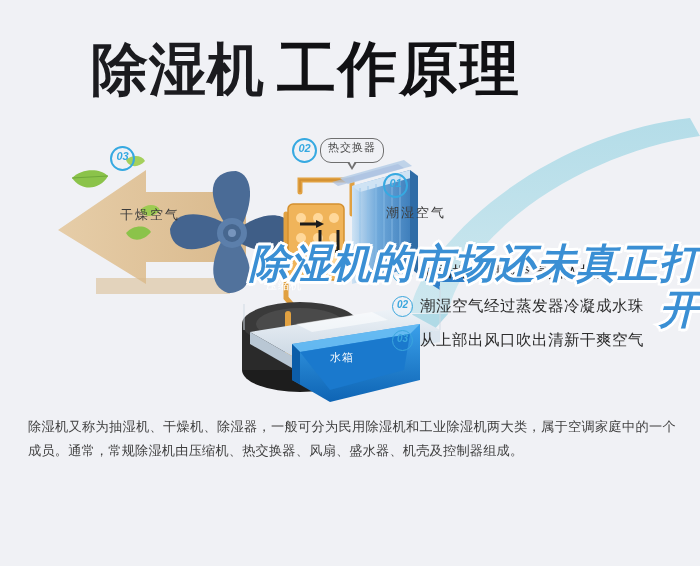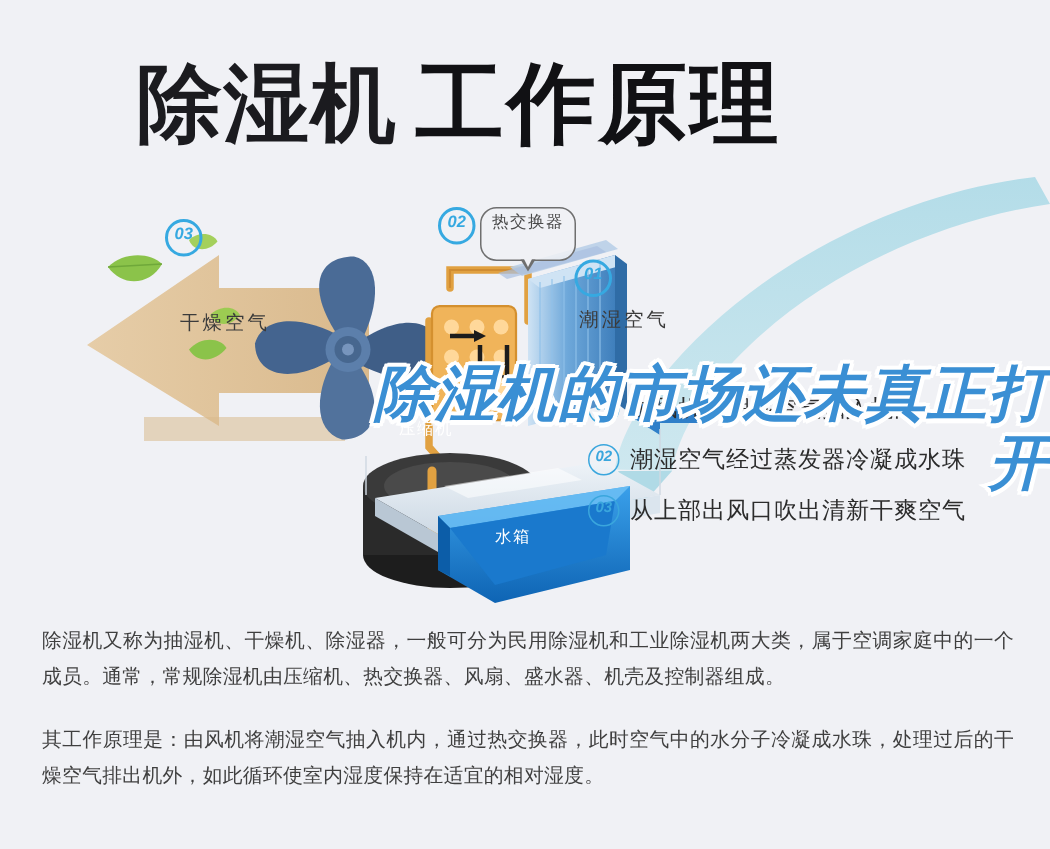--- a/index.html
+++ b/index.html
@@ -79,21 +79,21 @@
     line-height: 17px;
     text-align: center;
     background: transparent;
     font-style: italic;
   }
 
   .bubble {
     position: absolute;
     border: 1.6px solid #6f6f6f;
     border-radius: 11px;
-    padding: 1px 7px 18px 7px;
+    padding: 1px 7px 7px 7px;
     font-size: 11px;
     color: #4a4a4a;
     background: rgba(240,241,245,0.85);
     white-space: nowrap;
     letter-spacing: 1px;
   }
   .bubble::after {
     content: "";
     position: absolute;
     left: 50%;
@@ -361,16 +361,15 @@
     </div>
   </div>
 
   <div class="overlay">
     <span class="overlay-line">除湿机的市场还未真正打</span>
     <span class="overlay-line">开</span>
   </div>
 
   <div class="body-copy">
     <p class="para">除湿机又称为抽湿机、干燥机、除湿器，一般可分为民用除湿机和工业除湿机两大类，属于空调家庭中的一个成员。通常，常规除湿机由压缩机、热交换器、风扇、盛水器、机壳及控制器组成。</p>
-    <p class="para">其工作原理是：由风机将潮湿空气抽入机内，通过热交换器，此时空气中的水分子冷凝成水珠，处理过后的干燥空气排出机外，如此循环使室内湿度保持在适宜的相对湿度。</p>
   </div>
 
 </div>
 
 </body></html>

